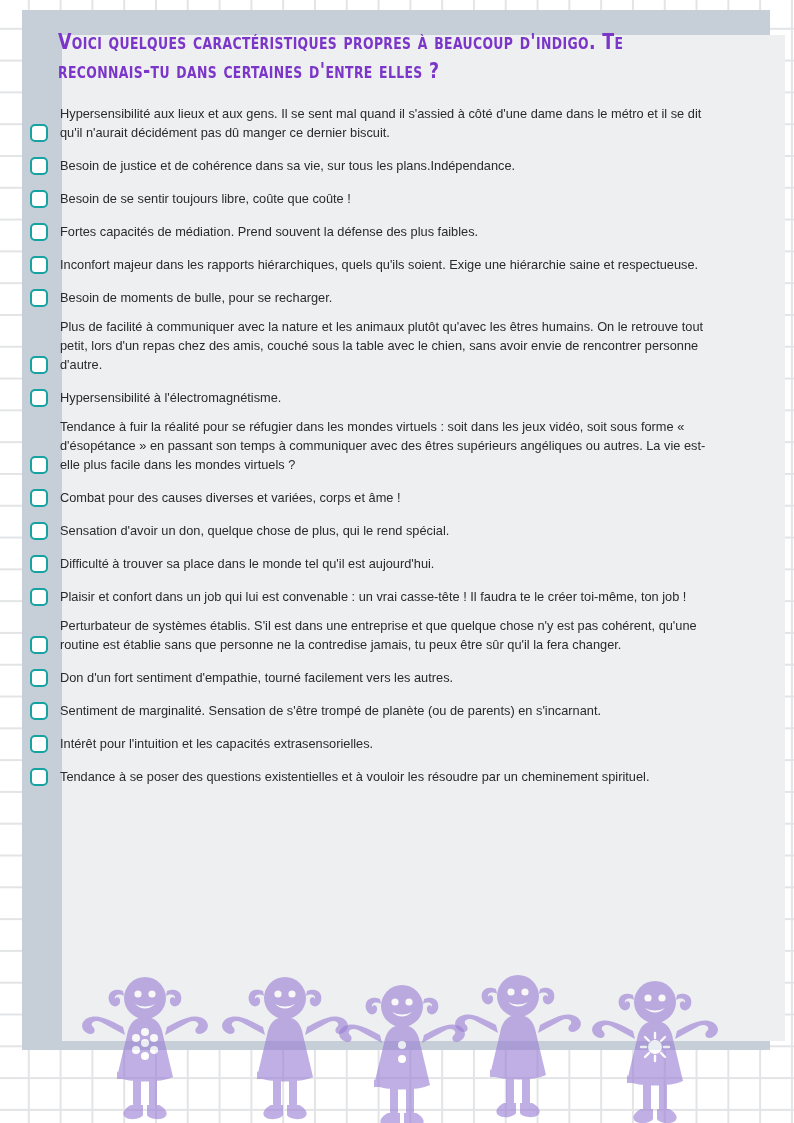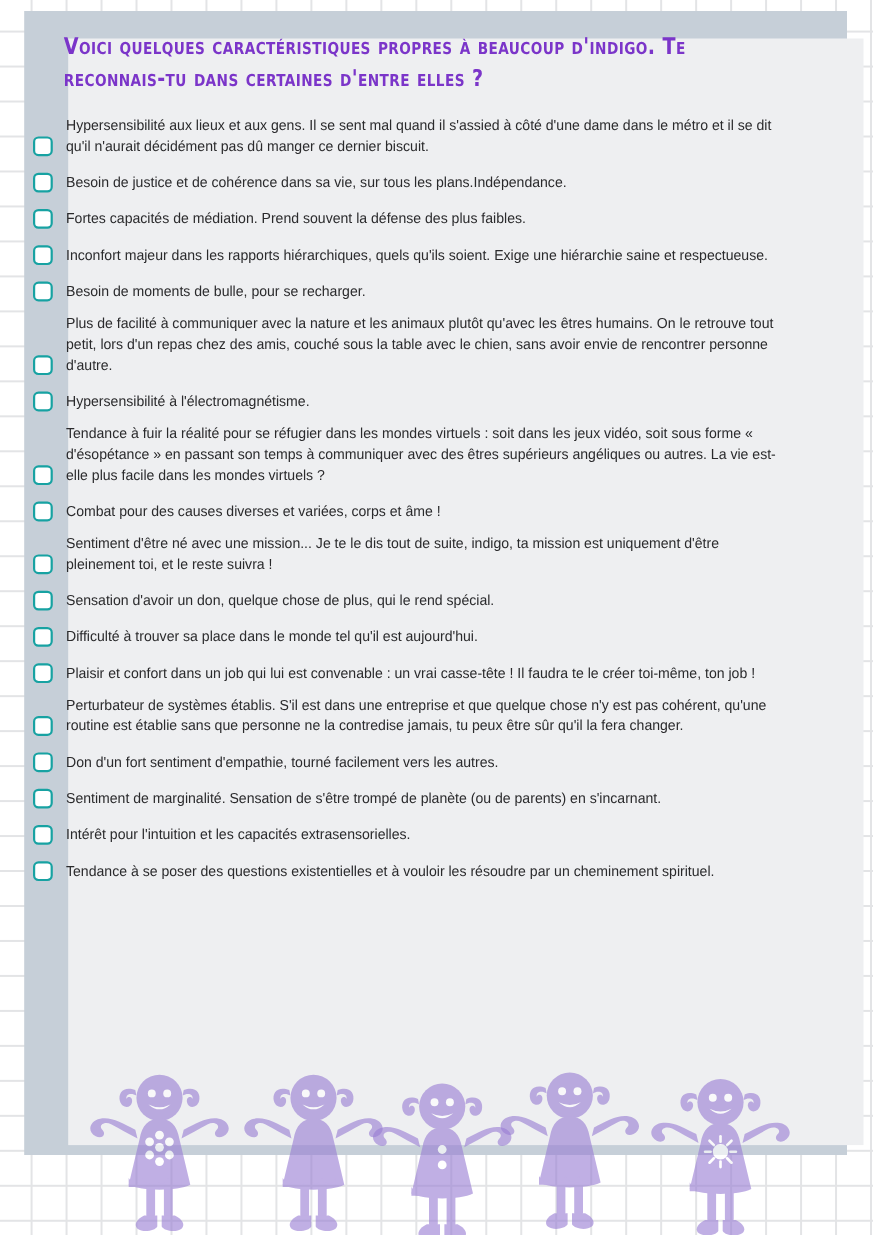--- a/index.html
+++ b/index.html
@@ -117,20 +117,24 @@
     <div class="check-row">
       <div class="check-box"></div>
       <div class="check-text">Hypersensibilité aux lieux et aux gens. Il se sent mal quand il s'assied à côté d'une dame dans le métro et il se dit qu'il n'aurait décidément pas dû manger ce dernier biscuit.</div>
     </div>
     <div class="check-row">
       <div class="check-box"></div>
       <div class="check-text">Besoin de justice et de cohérence dans sa vie, sur tous les plans.Indépendance.</div>
     </div>
     <div class="check-row">
       <div class="check-box"></div>
+      <div class="check-text">Besoin de se sentir toujours libre, coûte que coûte !</div>
+    </div>
+    <div class="check-row">
+      <div class="check-box"></div>
       <div class="check-text">Fortes capacités de médiation. Prend souvent la défense des plus faibles.</div>
     </div>
     <div class="check-row">
       <div class="check-box"></div>
       <div class="check-text">Inconfort majeur dans les rapports hiérarchiques, quels qu'ils soient. Exige une hiérarchie saine et respectueuse.</div>
     </div>
     <div class="check-row">
       <div class="check-box"></div>
       <div class="check-text">Besoin de moments de bulle, pour se recharger.</div>
     </div>
@@ -142,24 +146,20 @@
       <div class="check-box"></div>
       <div class="check-text">Hypersensibilité à l'électromagnétisme.</div>
     </div>
     <div class="check-row">
       <div class="check-box"></div>
       <div class="check-text">Tendance à fuir la réalité pour se réfugier dans les mondes virtuels : soit dans les jeux vidéo, soit sous forme « d'ésopétance » en passant son temps à communiquer avec des êtres supérieurs angéliques ou autres. La vie est-elle plus facile dans les mondes virtuels ?</div>
     </div>
     <div class="check-row">
       <div class="check-box"></div>
       <div class="check-text">Combat pour des causes diverses et variées, corps et âme !</div>
-    </div>
-    <div class="check-row">
-      <div class="check-box"></div>
-      <div class="check-text">Sentiment d'être né avec une mission... Je te le dis tout de suite, indigo, ta mission est uniquement d'être pleinement toi, et le reste suivra !</div>
     </div>
     <div class="check-row">
       <div class="check-box"></div>
       <div class="check-text">Sensation d'avoir un don, quelque chose de plus, qui le rend spécial.</div>
     </div>
     <div class="check-row">
       <div class="check-box"></div>
       <div class="check-text">Difficulté à trouver sa place dans le monde tel qu'il est aujourd'hui.</div>
     </div>
     <div class="check-row">

